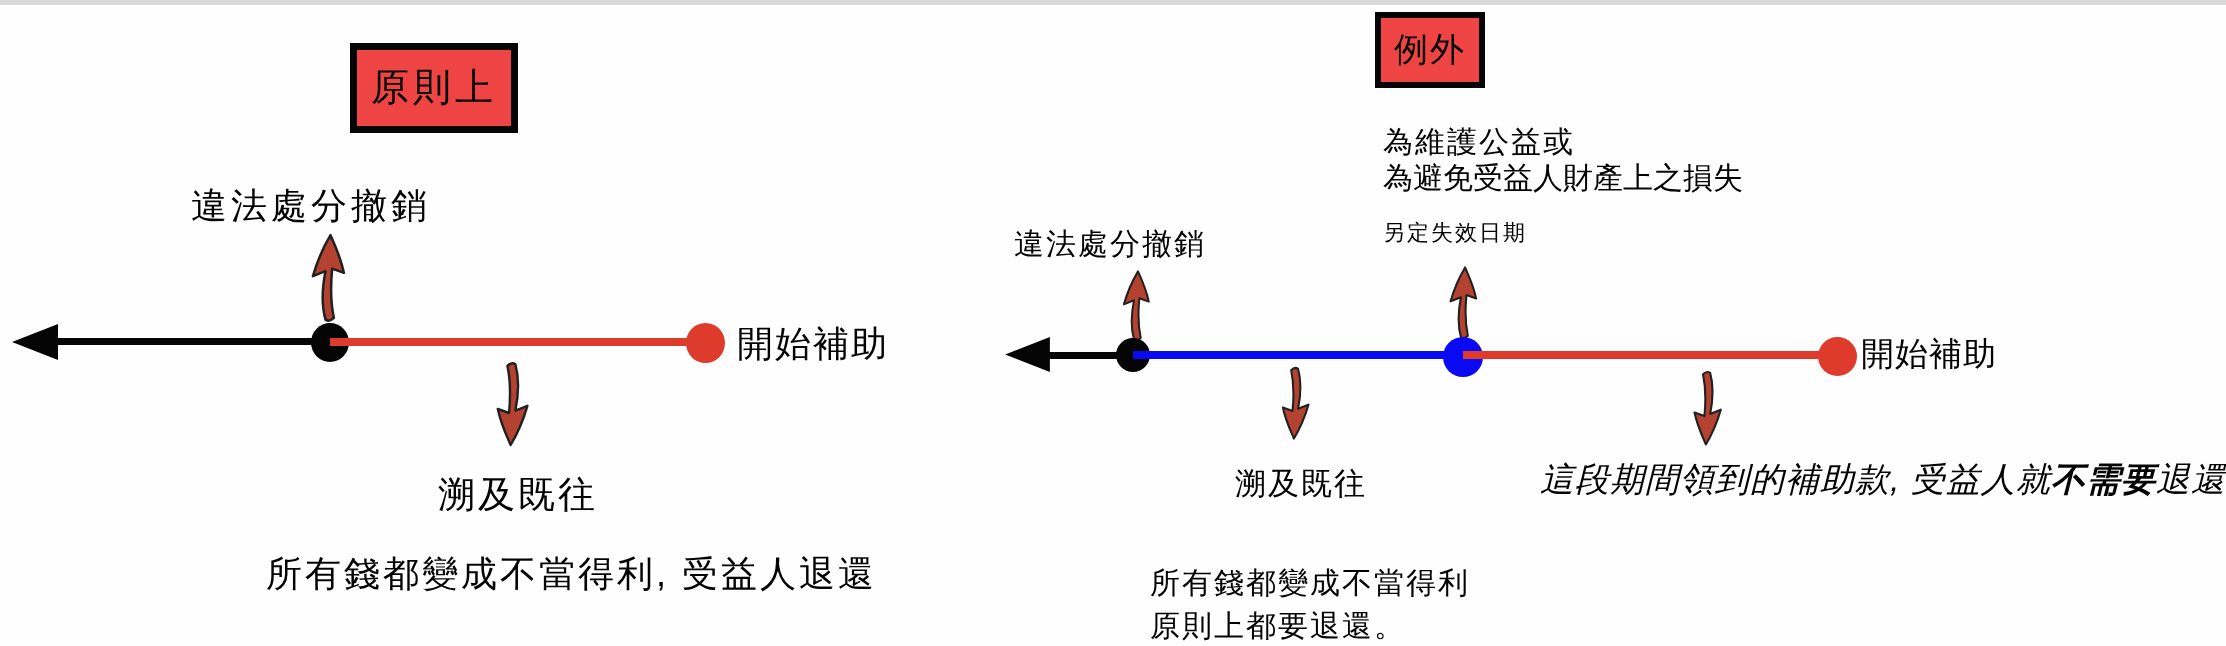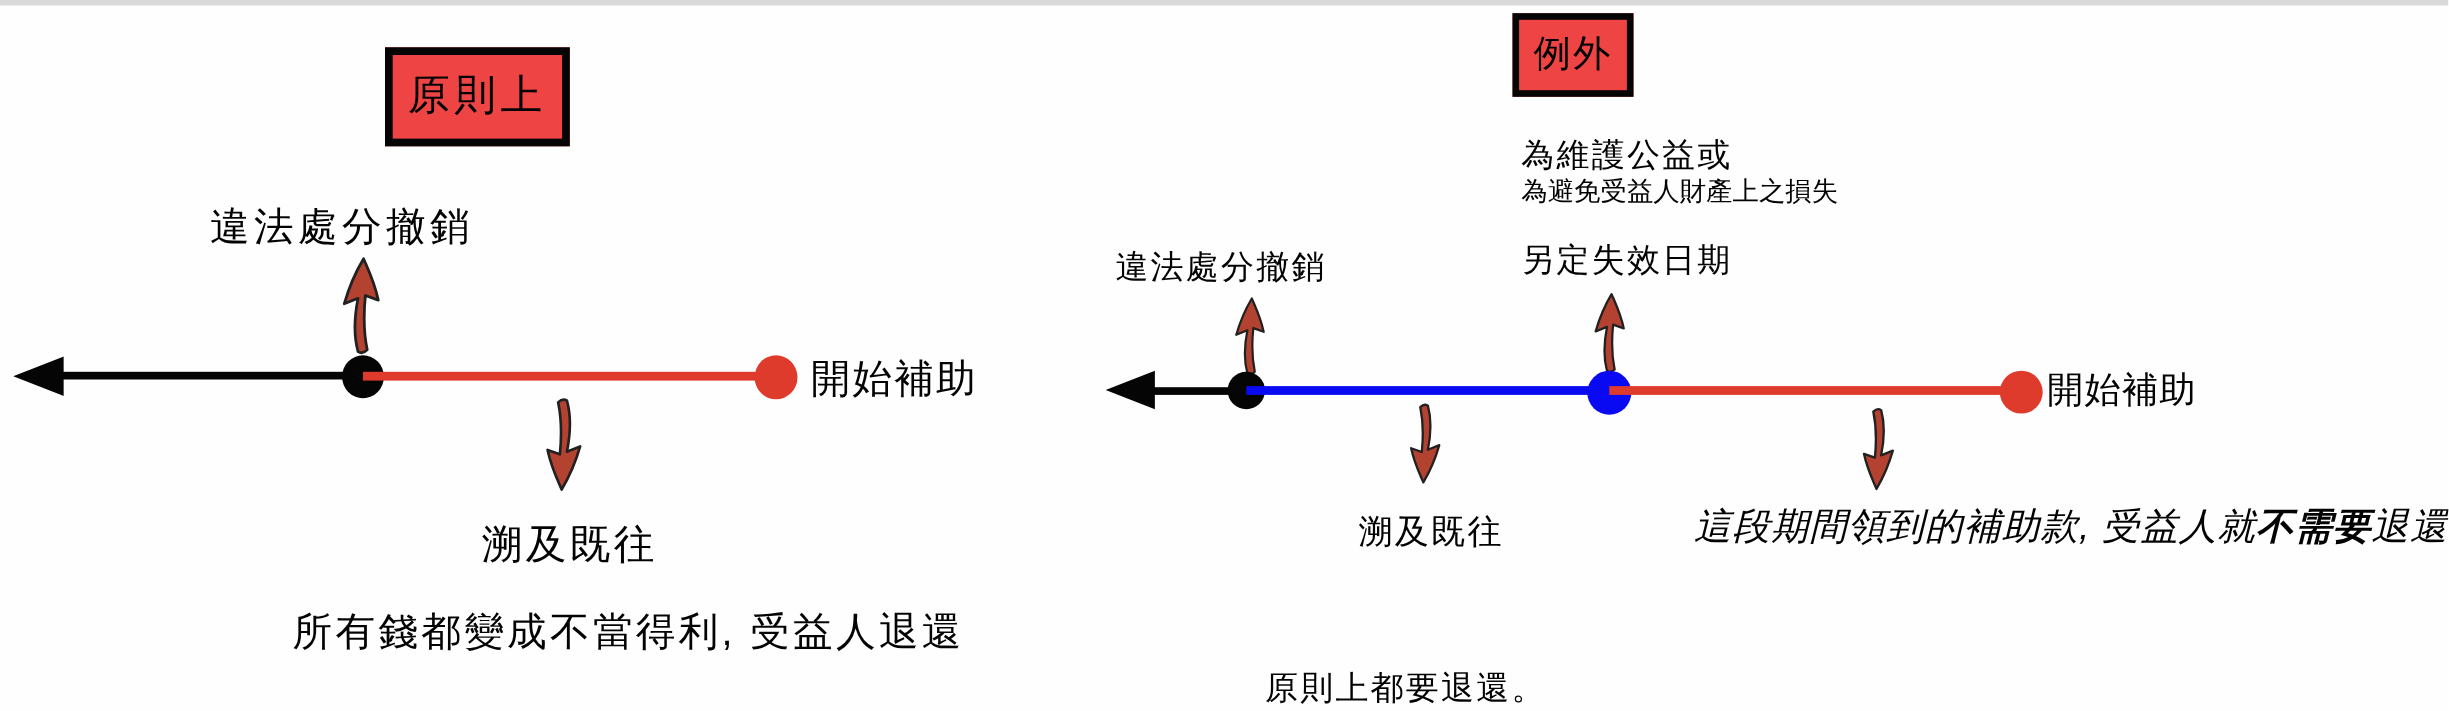--- a/index.html
+++ b/index.html
@@ -62,22 +62,22 @@
 
   <div class="cjk" style="left:438px;top:474px;font-size:37px;letter-spacing:3px;">溯及既往</div>
 
   <div class="cjk" style="left:266px;top:553px;font-size:36px;letter-spacing:3px;">所有錢都變成不當得利, 受益人退還</div>
 
   <div class="label-box" style="left:1375px;top:12px;width:110px;height:76px;border-width:6px;">
     <span class="cjk" style="position:static;font-size:34px;letter-spacing:2px;">例外</span>
   </div>
 
   <div class="cjk" style="left:1383px;top:101px;font-size:30px;letter-spacing:2px;margin-top:24px;">為維護公益或</div>
-  <div class="cjk" style="left:1383px;top:161px;font-size:24px;letter-spacing:0px;">為避免受益人財產上之損失</div>
-  <div class="cjk" style="left:1383px;top:220px;font-size:30px;letter-spacing:2px;">另定失效日期</div>
+  <div class="cjk" style="left:1383px;top:161px;font-size:30px;letter-spacing:0px;">為避免受益人財產上之損失</div>
+  <div class="cjk" style="left:1383px;top:220px;font-size:22px;letter-spacing:2px;">另定失效日期</div>
 
   <div class="cjk" style="left:1014px;top:227px;font-size:30px;letter-spacing:2px;">違法處分撤銷</div>
 
   <svg class="arrow-svg" style="left:1112px;top:268px;" width="48" height="74" viewBox="0 0 60 110">
       <use href="#curved-arrow"></use>
     </svg>
 
   <svg class="arrow-svg" style="left:1439px;top:264px;" width="48" height="76" viewBox="0 0 60 110">
       <use href="#curved-arrow"></use>
     </svg>
@@ -97,18 +97,19 @@
   <svg class="arrow-svg" style="left:1271px;top:366px;transform:rotate(180deg);" width="50" height="76" viewBox="0 0 60 110">
       <use href="#curved-arrow"></use>
     </svg>
 
   <svg class="arrow-svg" style="left:1683px;top:370px;transform:rotate(180deg);" width="50" height="78" viewBox="0 0 60 110">
       <use href="#curved-arrow"></use>
     </svg>
 
   <div class="cjk" style="left:1235px;top:466px;font-size:31px;letter-spacing:2px;">溯及既往</div>
 
+  <div class="cjk" style="left:1150px;top:566px;font-size:30px;letter-spacing:2px;">所有錢都變成不當得利</div>
   <div class="cjk" style="left:1150px;top:609px;font-size:30px;letter-spacing:2px;">原則上都要退還。</div>
 
   <div class="cjk" style="left:1540px;top:460px;font-size:34px;letter-spacing:1px;font-style:italic;">
     <span>這段期間領到的補助款, 受益人就</span><span class="bold">不需要</span><span>退還</span>
   </div>
 </div>
 
 </body></html>

